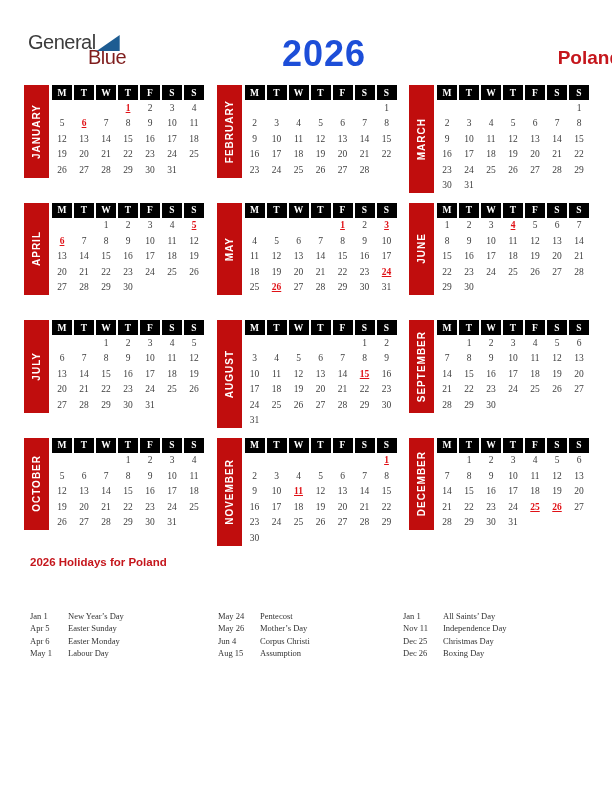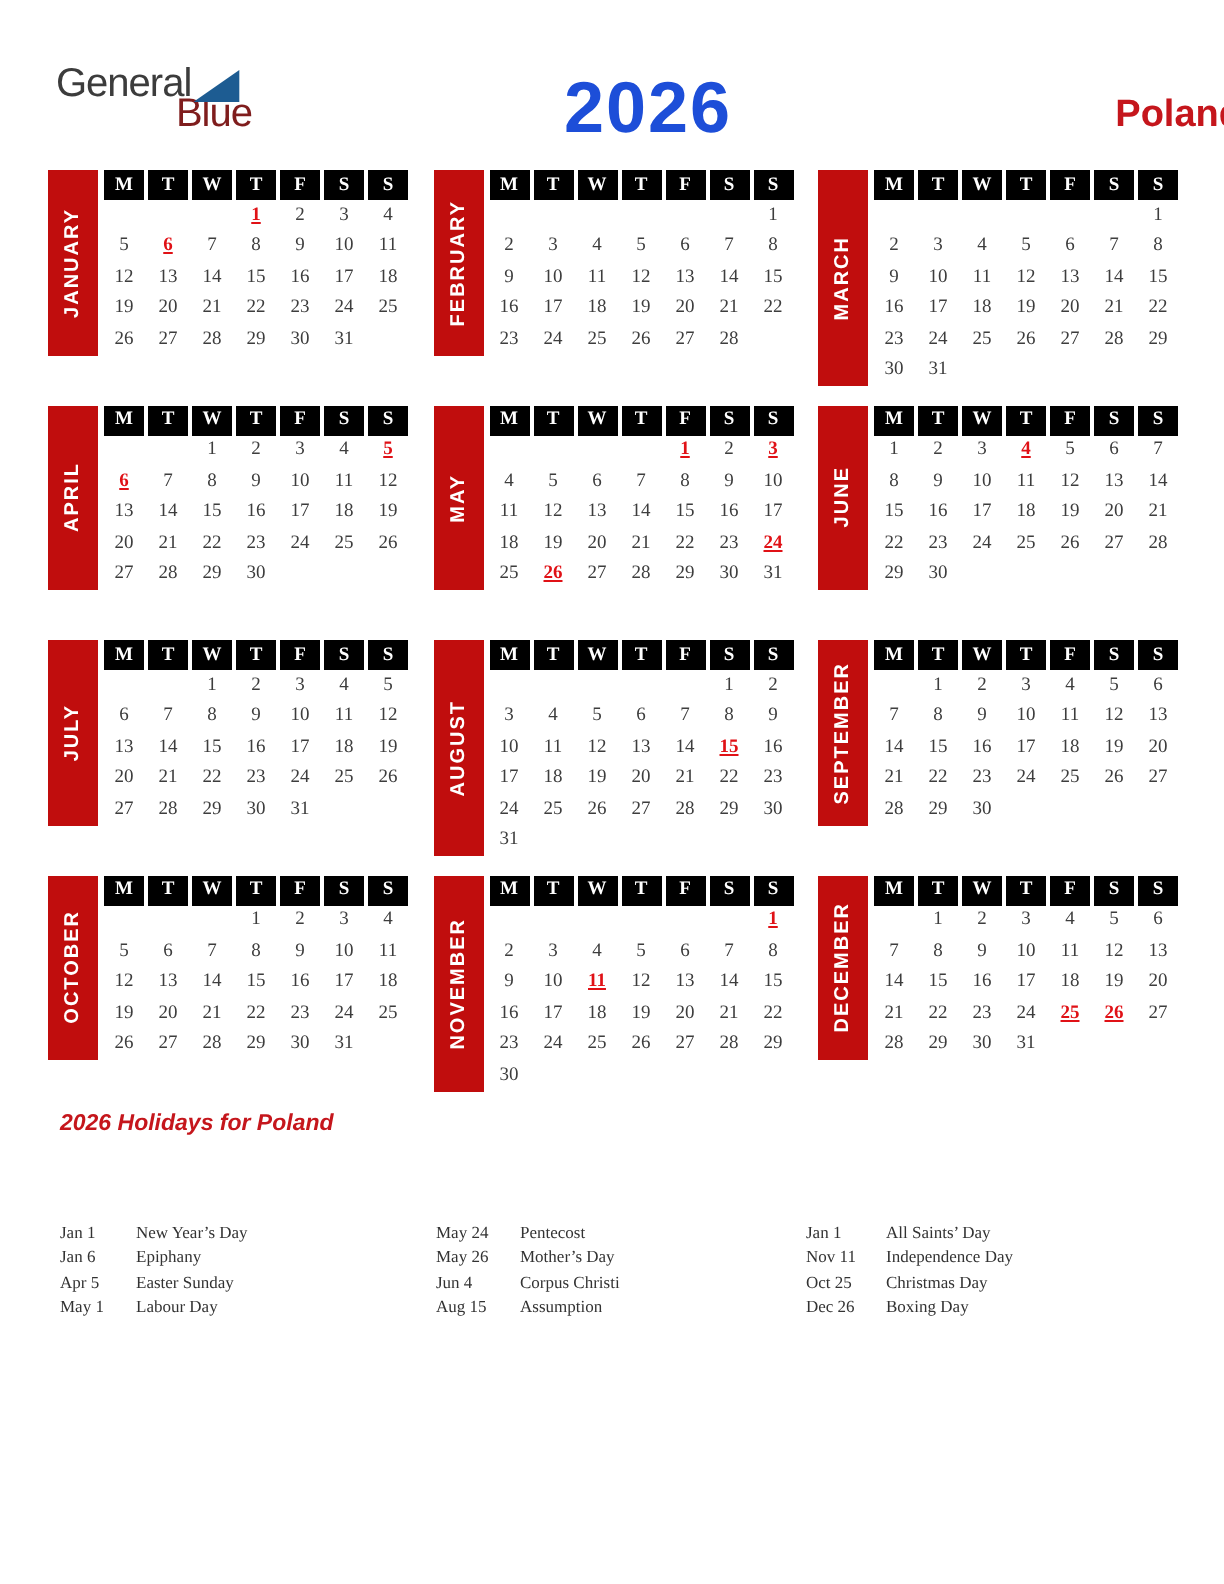--- a/index.html
+++ b/index.html
@@ -35,21 +35,21 @@
   .weekday-cell { height:15px; background:#000000; color:#ffffff;
     font-family:"Liberation Serif", serif; font-weight:700; font-size:9.5px;
     display:flex; align-items:center; justify-content:center; }
   .week-row { height:15.5px; }
   .date-cell { font-family:"Liberation Serif", serif; font-size:9.5px; color:#3d3d3d;
     display:flex; align-items:center; justify-content:center; }
   .date-cell.holiday { color:#e01116; font-weight:700; text-decoration:underline; }
 
   
   .holidays { position:absolute; left:30px; top:556px; width:558px; }
-  .holidays-title { font-size:11.5px; font-weight:700; color:#c5161c; margin-bottom:6px;font-style:italic; }
+  .holidays-title { font-size:11.5px; font-weight:700; color:#c5161c; margin-bottom:6px; }
   .holiday-columns { display:flex;margin-top:42px; }
   .holiday-col { }
   .holiday-col:nth-child(1) { width:188px; }
   .holiday-col:nth-child(2) { width:185px; }
   .holiday-col:nth-child(3) { width:185px; }
   .holiday-entry { display:flex; height:12.3px; align-items:center;
     font-family:"Liberation Serif", serif; font-size:8.5px; color:#333333; }
   .holiday-date { flex-shrink:0; }
   .holiday-col:nth-child(1) .holiday-date { width:38px; }
   .holiday-col:nth-child(2) .holiday-date { width:42px; }
@@ -837,28 +837,28 @@
 
   <div class="holidays">
     <div class="holidays-title">2026 Holidays for Poland</div>
     <div class="holiday-columns">
         <div class="holiday-col">
           <div class="holiday-entry">
             <div class="holiday-date">Jan 1</div>
             <div class="holiday-name">New Year’s Day</div>
           </div>
           <div class="holiday-entry">
-            <div class="holiday-date">Jan 6</div>
-            <div class="holiday-name">Epiphany</div>
-          </div>
-          <div class="holiday-entry">
             <div class="holiday-date">Apr 5</div>
             <div class="holiday-name">Easter Sunday</div>
           </div>
           <div class="holiday-entry">
+            <div class="holiday-date">Apr 6</div>
+            <div class="holiday-name">Easter Monday</div>
+          </div>
+          <div class="holiday-entry">
             <div class="holiday-date">May 1</div>
             <div class="holiday-name">Labour Day</div>
           </div>
         </div>
         <div class="holiday-col">
           <div class="holiday-entry">
             <div class="holiday-date">May 24</div>
             <div class="holiday-name">Pentecost</div>
           </div>
           <div class="holiday-entry">
@@ -877,21 +877,21 @@
         <div class="holiday-col">
           <div class="holiday-entry">
             <div class="holiday-date">Jan 1</div>
             <div class="holiday-name">All Saints’ Day</div>
           </div>
           <div class="holiday-entry">
             <div class="holiday-date">Nov 11</div>
             <div class="holiday-name">Independence Day</div>
           </div>
           <div class="holiday-entry">
-            <div class="holiday-date">Oct 25</div>
+            <div class="holiday-date">Dec 25</div>
             <div class="holiday-name">Christmas Day</div>
           </div>
           <div class="holiday-entry">
             <div class="holiday-date">Dec 26</div>
             <div class="holiday-name">Boxing Day</div>
           </div>
         </div>
       </div>
   </div>
 

